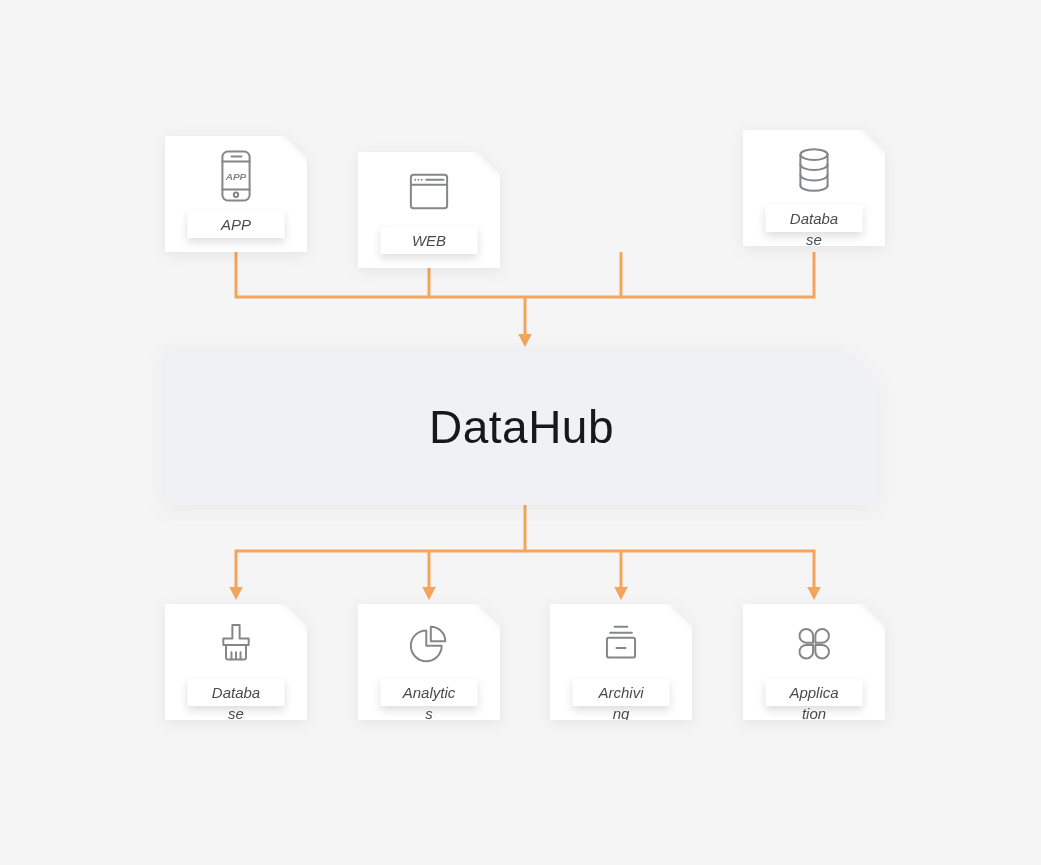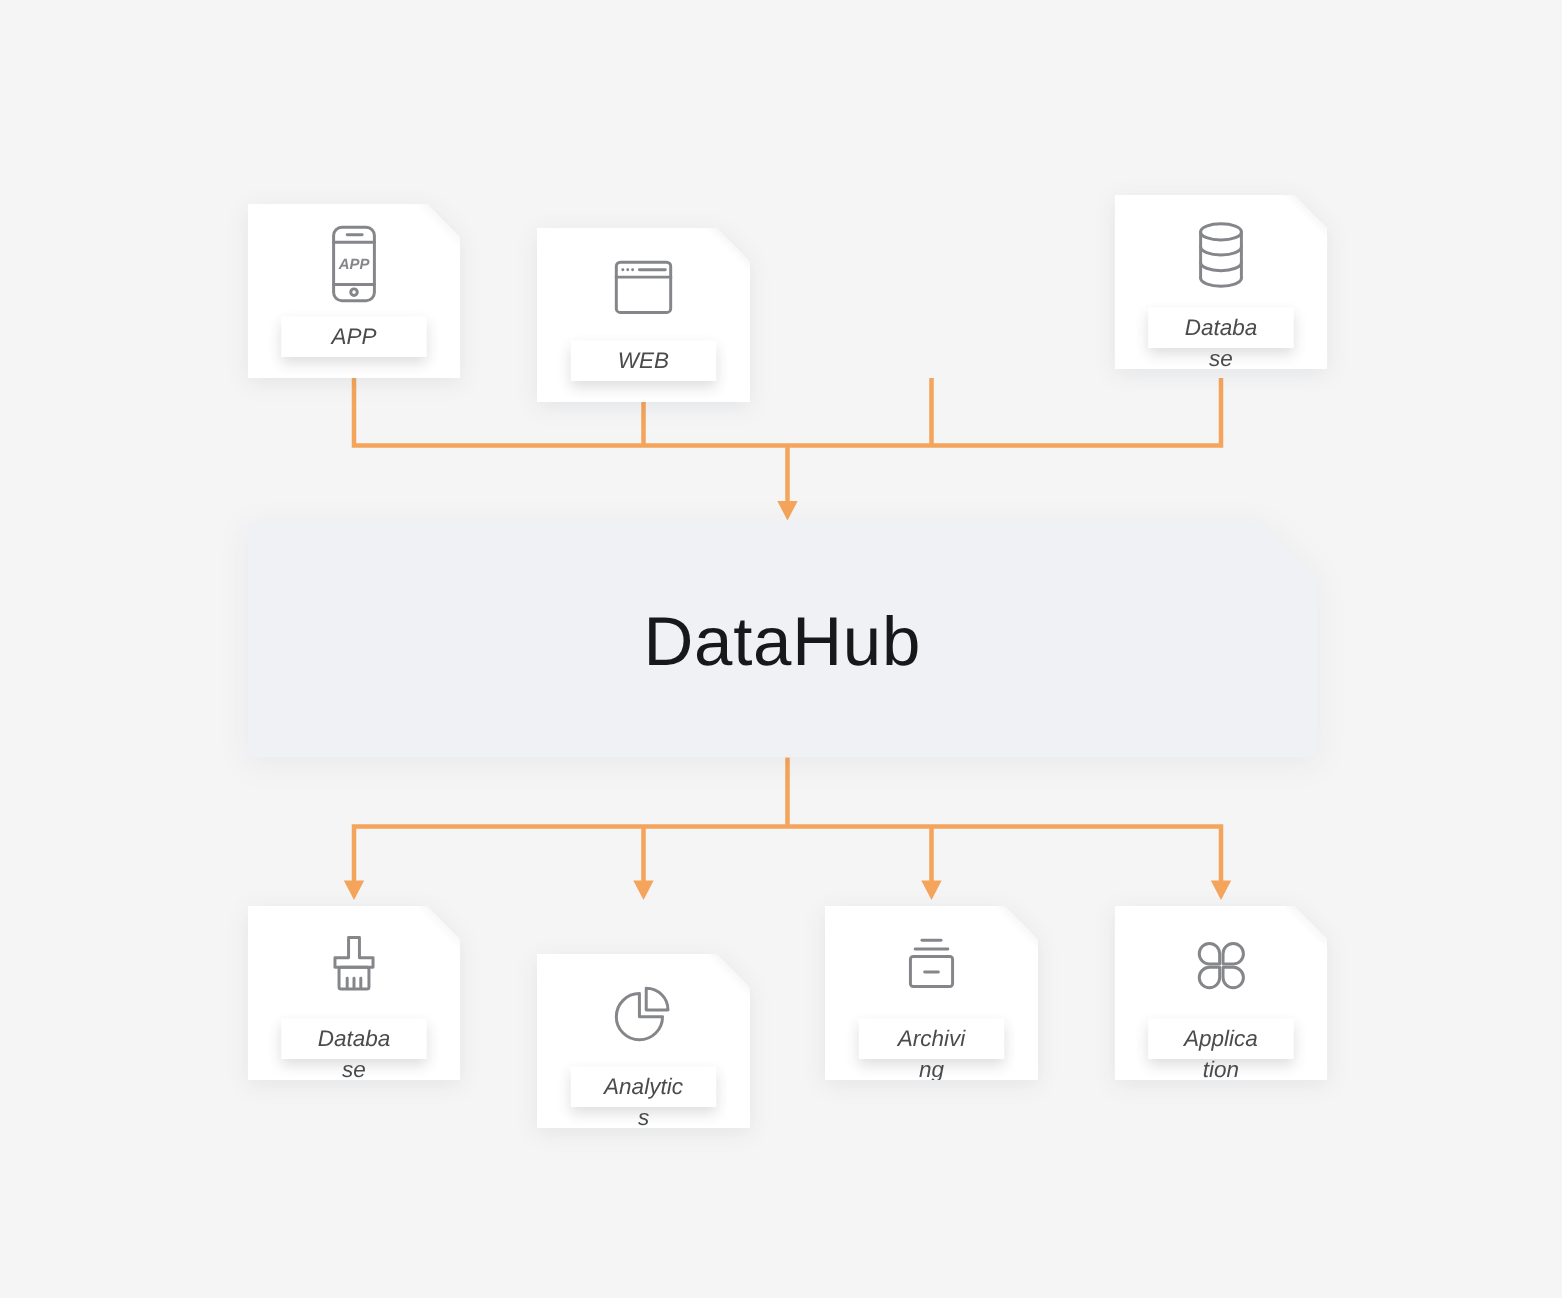--- a/index.html
+++ b/index.html
@@ -132,21 +132,21 @@
         <svg class="ic" viewBox="0 0 64 64">
           <path d="M28,11 H36 V26 H46 V33 H18 V26 H28 Z"></path>
           <rect x="21" y="33" width="22" height="16" rx="1.5"></rect>
           <path d="M27,41 V48.5 M32,41 V48.5 M37,41 V48.5"></path>
         </svg>
       </div>
       <div class="node-label">Database</div>
     </div>
   </div>
 
-  <div class="node-wrap" style="left:358px;top:636px">
+  <div class="node-wrap" style="left:358px;top:604px">
     <div class="node">
       <div class="node-icon">
         <svg class="ic" viewBox="0 0 64 64">
           <path d="M29,17 A17,17 0 1 0 46,34 L29,34 Z"></path>
           <path d="M34,29 V13 A16,16 0 0 1 50,29 Z"></path>
         </svg>
       </div>
       <div class="node-label">Analytics</div>
     </div>
   </div>

